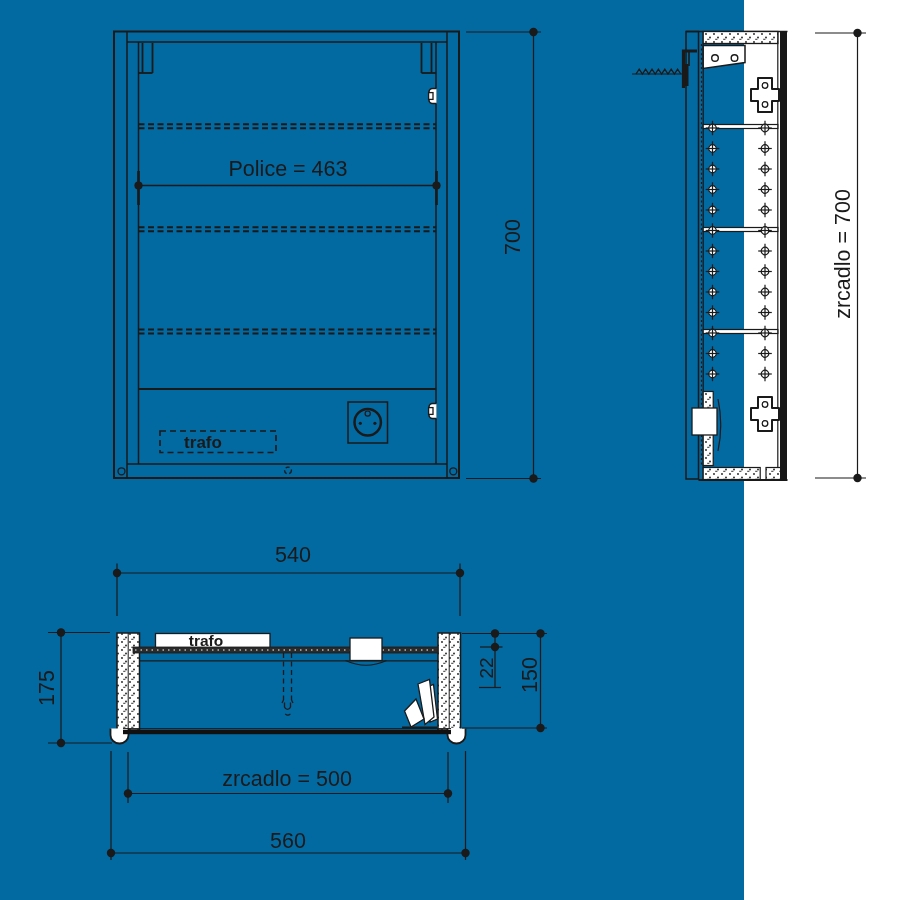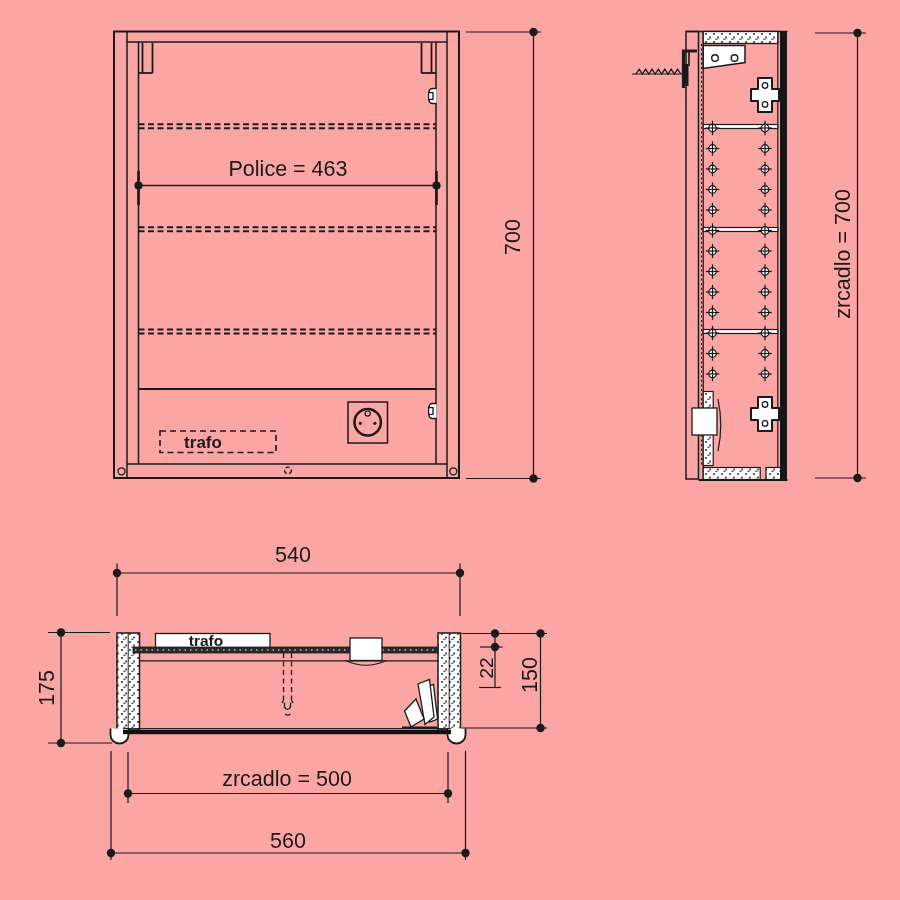--- a/index.html
+++ b/index.html
@@ -1,16 +1,16 @@
 <!DOCTYPE html>
 <html><head>
 <meta charset="utf-8">
 <style>
   html,body{margin:0;padding:0;background:#ffffff;}
-  .stage{width:900px;height:900px;position:relative;background:#fca5a5;}
+  .stage{width:744px;height:900px;position:relative;background:#0369a1;}
   svg{display:block;}
   text{font-family:"Liberation Sans","DejaVu Sans",sans-serif;fill:#1a1a1a;}
   .dimtxt{font-size:21.5px;}
   .dimtxt-sm{font-size:19px;}
   .trafo-b{font-size:17px;font-weight:bold;}
   .trafo-p{font-size:15.5px;font-weight:bold;}
 </style>
 </head>
 <body>
 

